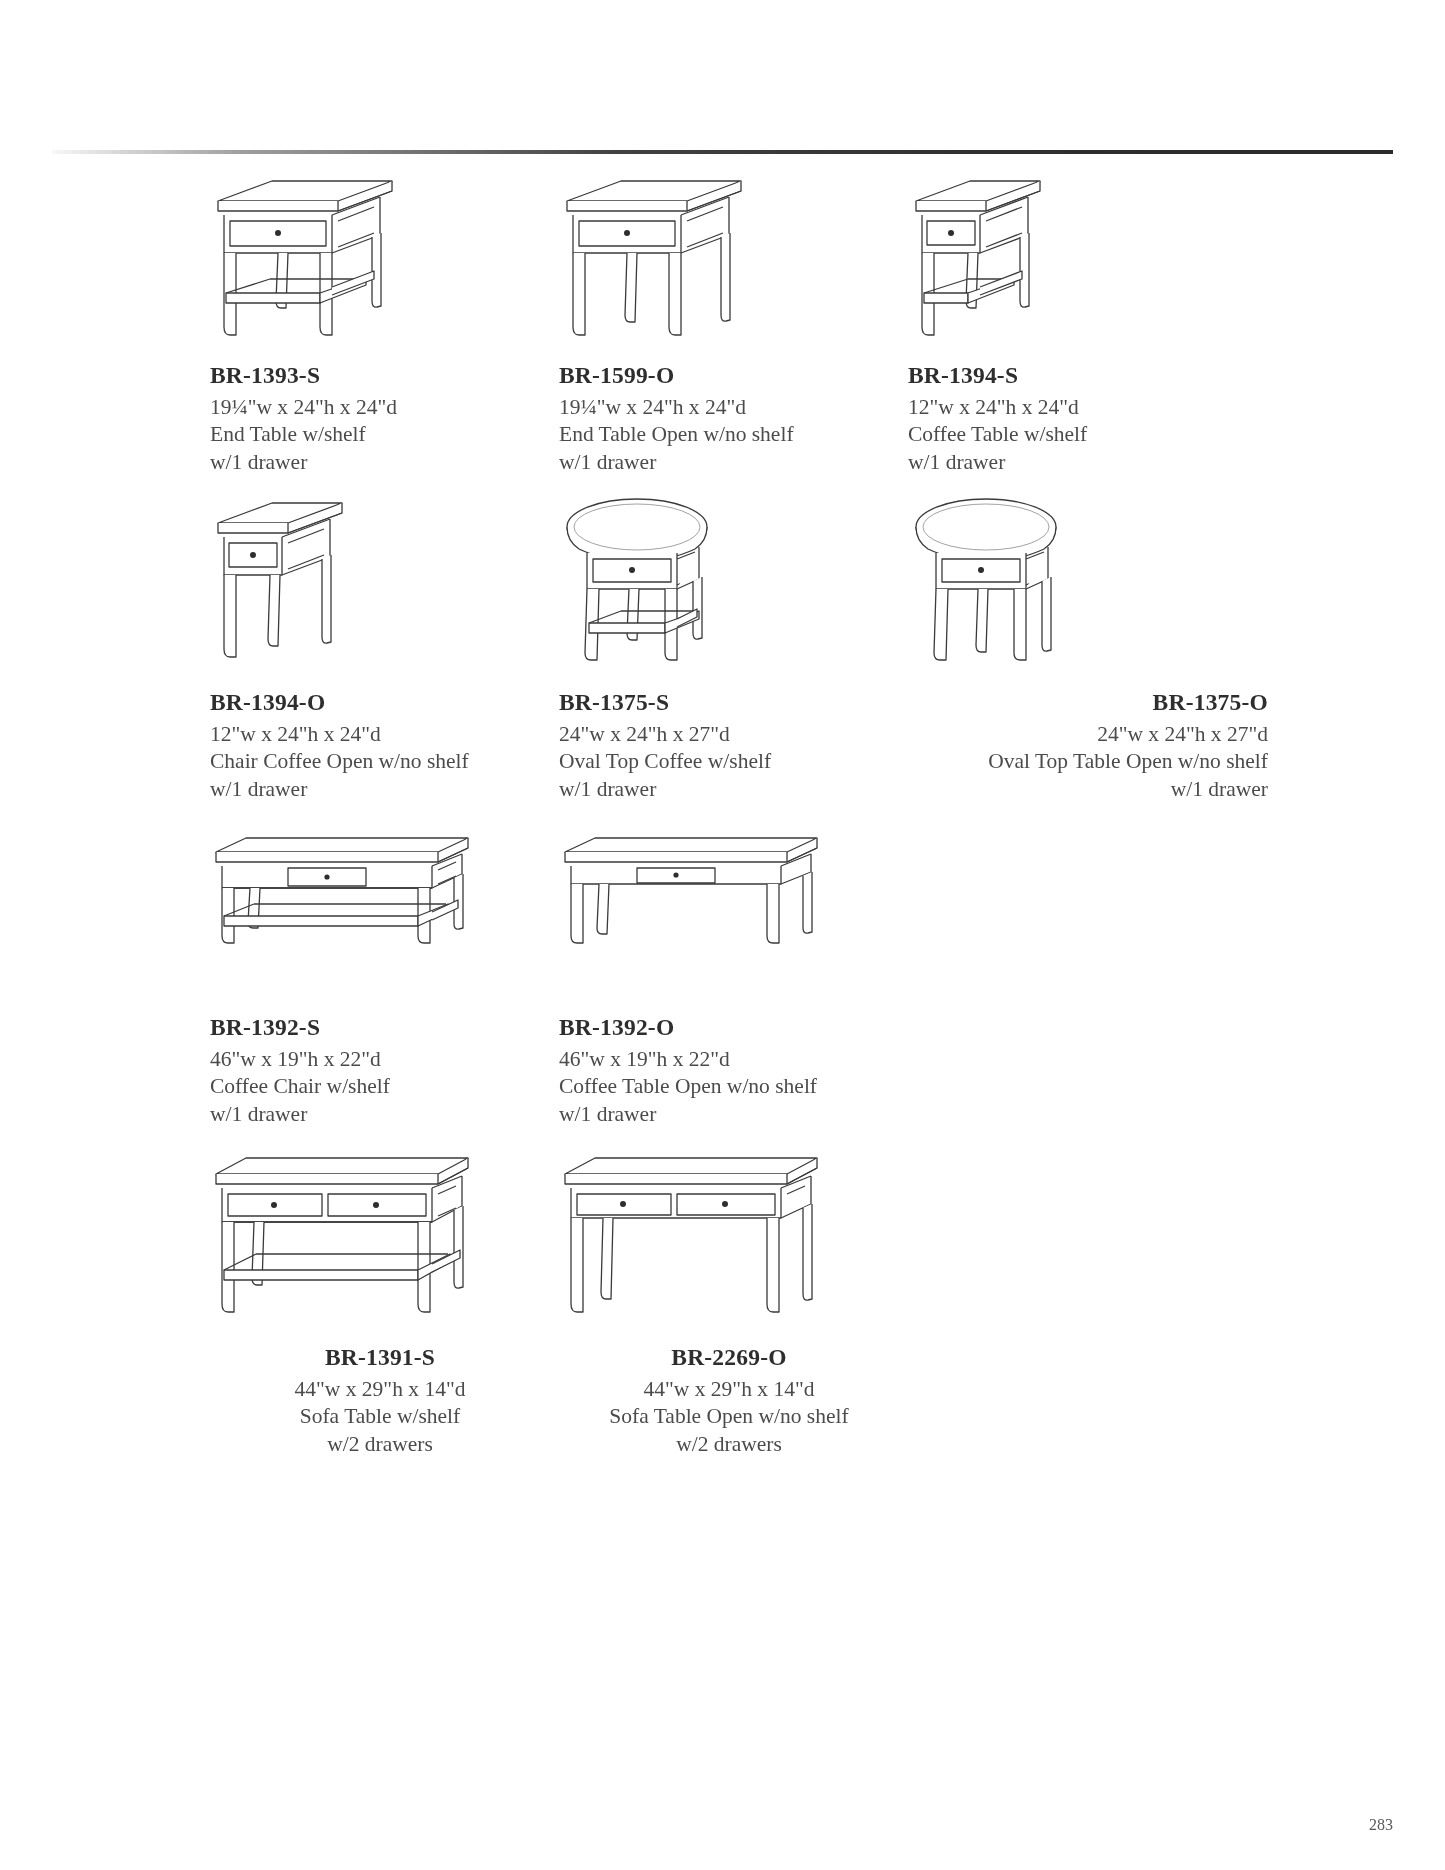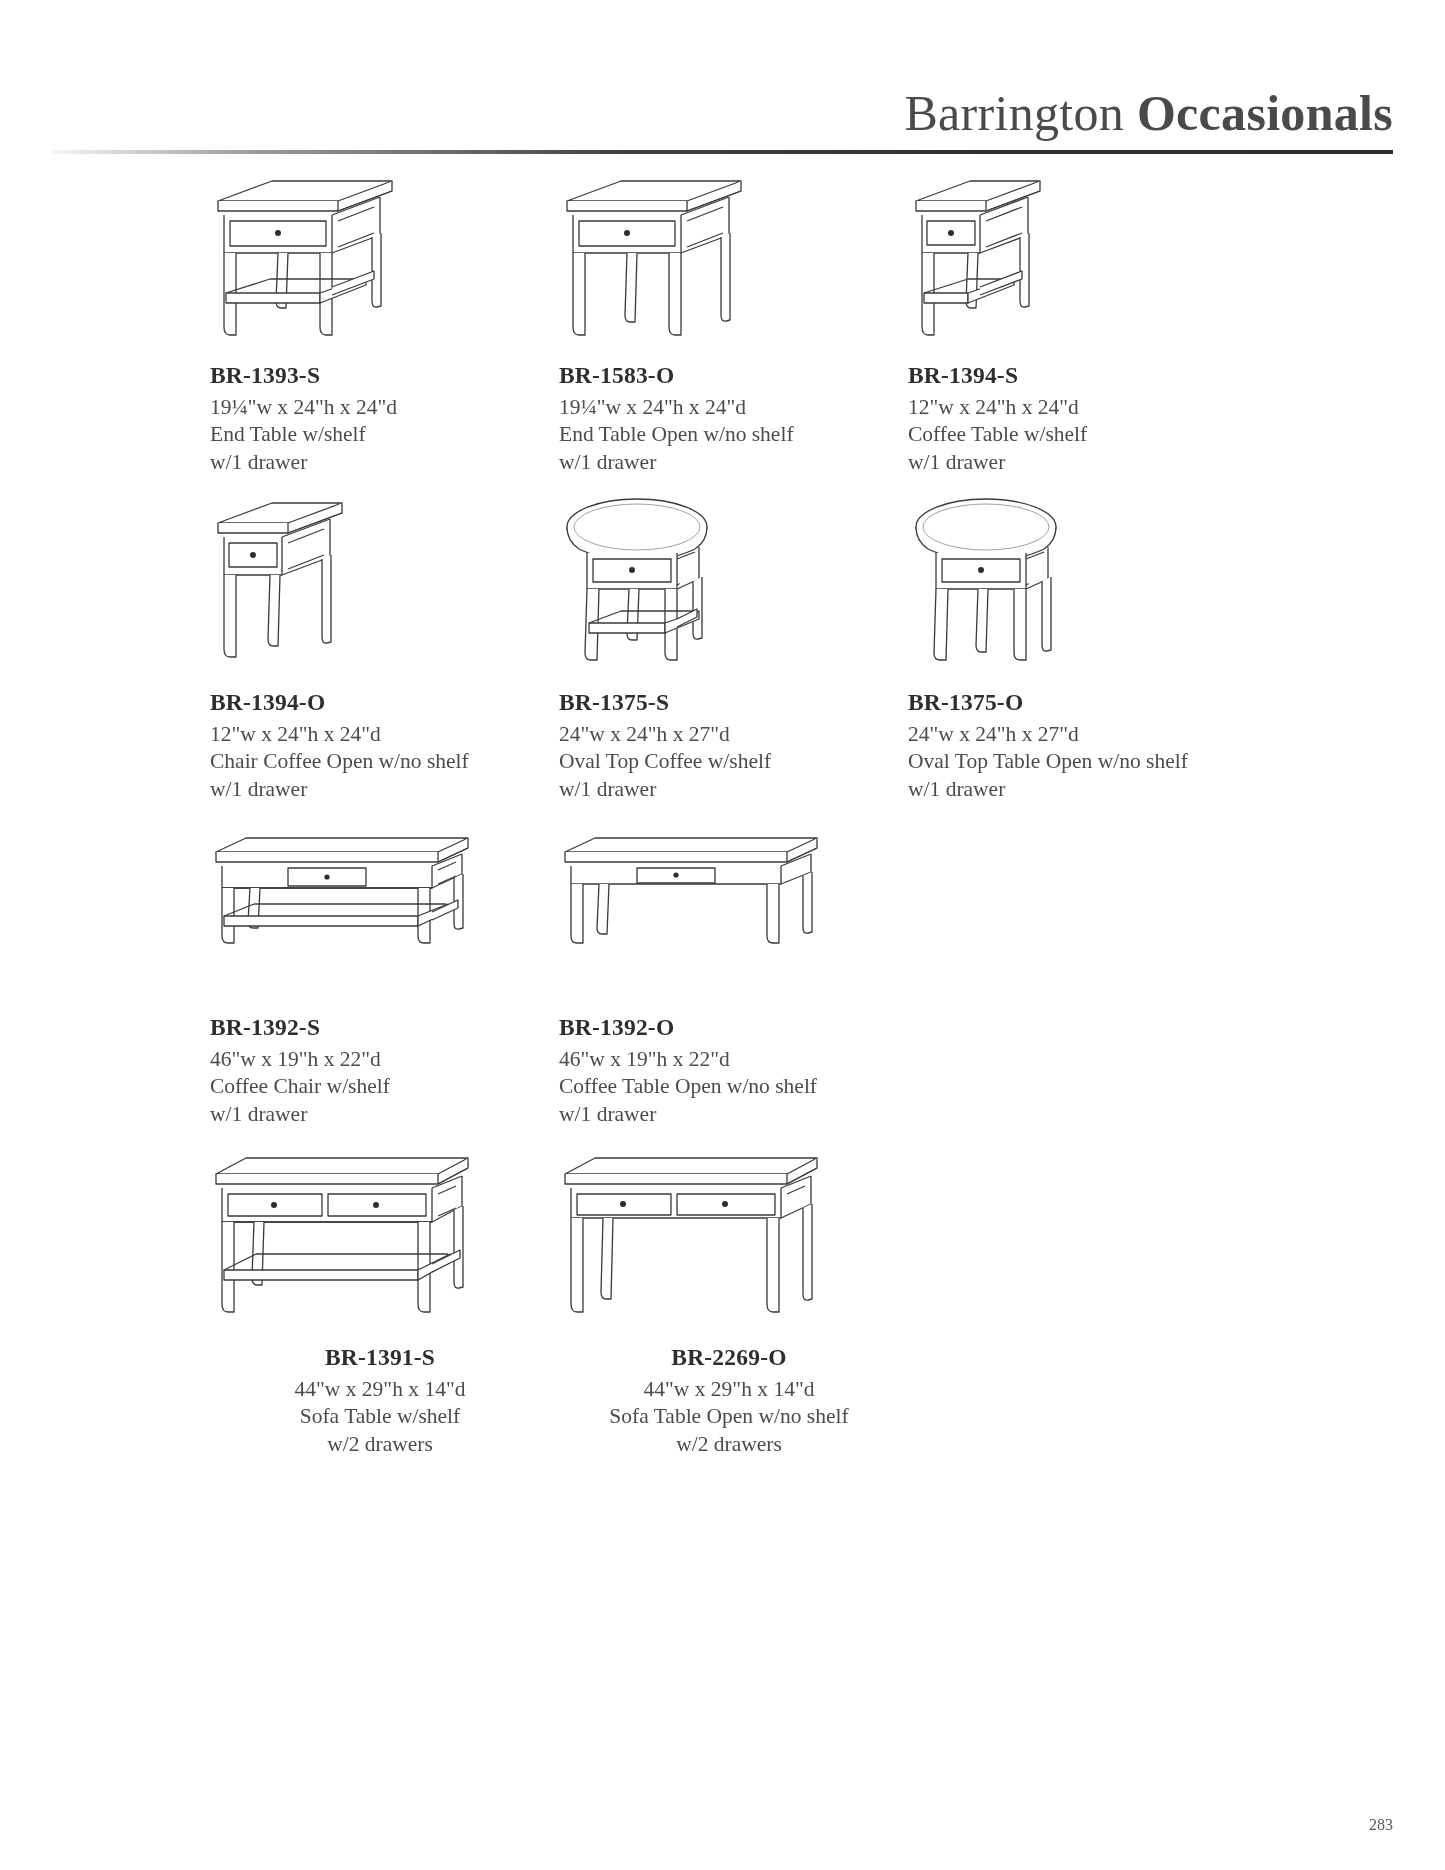--- a/index.html
+++ b/index.html
@@ -58,24 +58,20 @@
 
   .page-number{
     position:absolute; right:52px; bottom:36px;
     font-size:16px; color:#5a5a5a;
   }
 </style>
 </head>
 <body>
 
 <div class="page-header">
-  <div class="title">
-    <span class="t-light">Barrington</span>
-    <span class="t-bold">Occasionals</span>
-  </div>
   <div class="rule"></div>
 </div>
 
 <div class="catalog">
 
   <div class="row" style="height:300px;">
 
     <div class="cell" style="left:174px; top:0px; width:330px;">
       <div class="art" style="height:180px;">
         <svg width="190" height="175" viewBox="0 0 190 175" fill="none" stroke="#3a3a3a" stroke-width="1.3" stroke-linejoin="round">
@@ -130,21 +126,21 @@
           <line x1="122" y1="40" x2="170" y2="22"></line>
           <line x1="128" y1="46" x2="164" y2="32"></line>
           <line x1="128" y1="72" x2="164" y2="58"></line>
           <path d="M14 78 L14 152 Q14 160 20 160 L26 160 L26 78" fill="#fff"></path>
           <path d="M68 78 L66 140 Q66 147 71 147 L76 147 L78 78" fill="#fff"></path>
           <path d="M110 78 L110 152 Q110 160 116 160 L122 160 L122 78" fill="#fff"></path>
           <path d="M162 62 L162 140 Q162 147 167 146 L171 145 L171 58" fill="#fff"></path>
         </svg>
       </div>
       <div class="label">
-        <div class="sku">BR-1583-O</div>
+        <div class="sku">BR-1599-O</div>
         <div class="spec first">19¼"w x 24"h x 24"d</div>
         <div class="spec">End Table Open w/no shelf</div>
         <div class="spec">w/1 drawer</div>
       </div>
     </div>
 
     <div class="cell" style="left:872px; top:0px; width:330px;">
       <div class="art" style="height:180px;">
         <svg width="160" height="175" viewBox="0 0 160 175" fill="none" stroke="#3a3a3a" stroke-width="1.3" stroke-linejoin="round">
           <polygon points="8,26 78,26 132,6 62,6" fill="#fff"></polygon>
@@ -234,21 +230,21 @@
         </svg>
       </div>
       <div class="label">
         <div class="sku">BR-1375-S</div>
         <div class="spec first">24"w x 24"h x 27"d</div>
         <div class="spec">Oval Top Coffee w/shelf</div>
         <div class="spec">w/1 drawer</div>
       </div>
     </div>
 
-    <div class="cell" style="left:872px; top:0px; width:360px;">
+    <div class="cell" style="left:872px; top:0px; width:360px;text-align:right;">
       <div class="art" style="height:185px;">
         <svg width="175" height="178" viewBox="0 0 175 178" fill="none" stroke="#3a3a3a" stroke-width="1.3" stroke-linejoin="round">
           <ellipse cx="78" cy="30" rx="70" ry="28" fill="#fff"></ellipse>
           <path d="M8 30 Q8 44 20 52 Q45 64 78 64 Q111 64 136 52 Q148 44 148 30" fill="#fff"></path>
           <ellipse cx="78" cy="30" rx="63" ry="23" fill="none" stroke="#8a8a8a" stroke-width="0.8"></ellipse>
           <polyline points="28,56 28,92 118,92 118,56" fill="#fff"></polyline>
           <rect x="34" y="62" width="78" height="23" fill="#fff"></rect>
           <circle cx="73" cy="73" r="3" fill="#2e2e2e" stroke="none"></circle>
           <line x1="118" y1="62" x2="136" y2="55"></line>
           <line x1="118" y1="88" x2="136" y2="80"></line>

